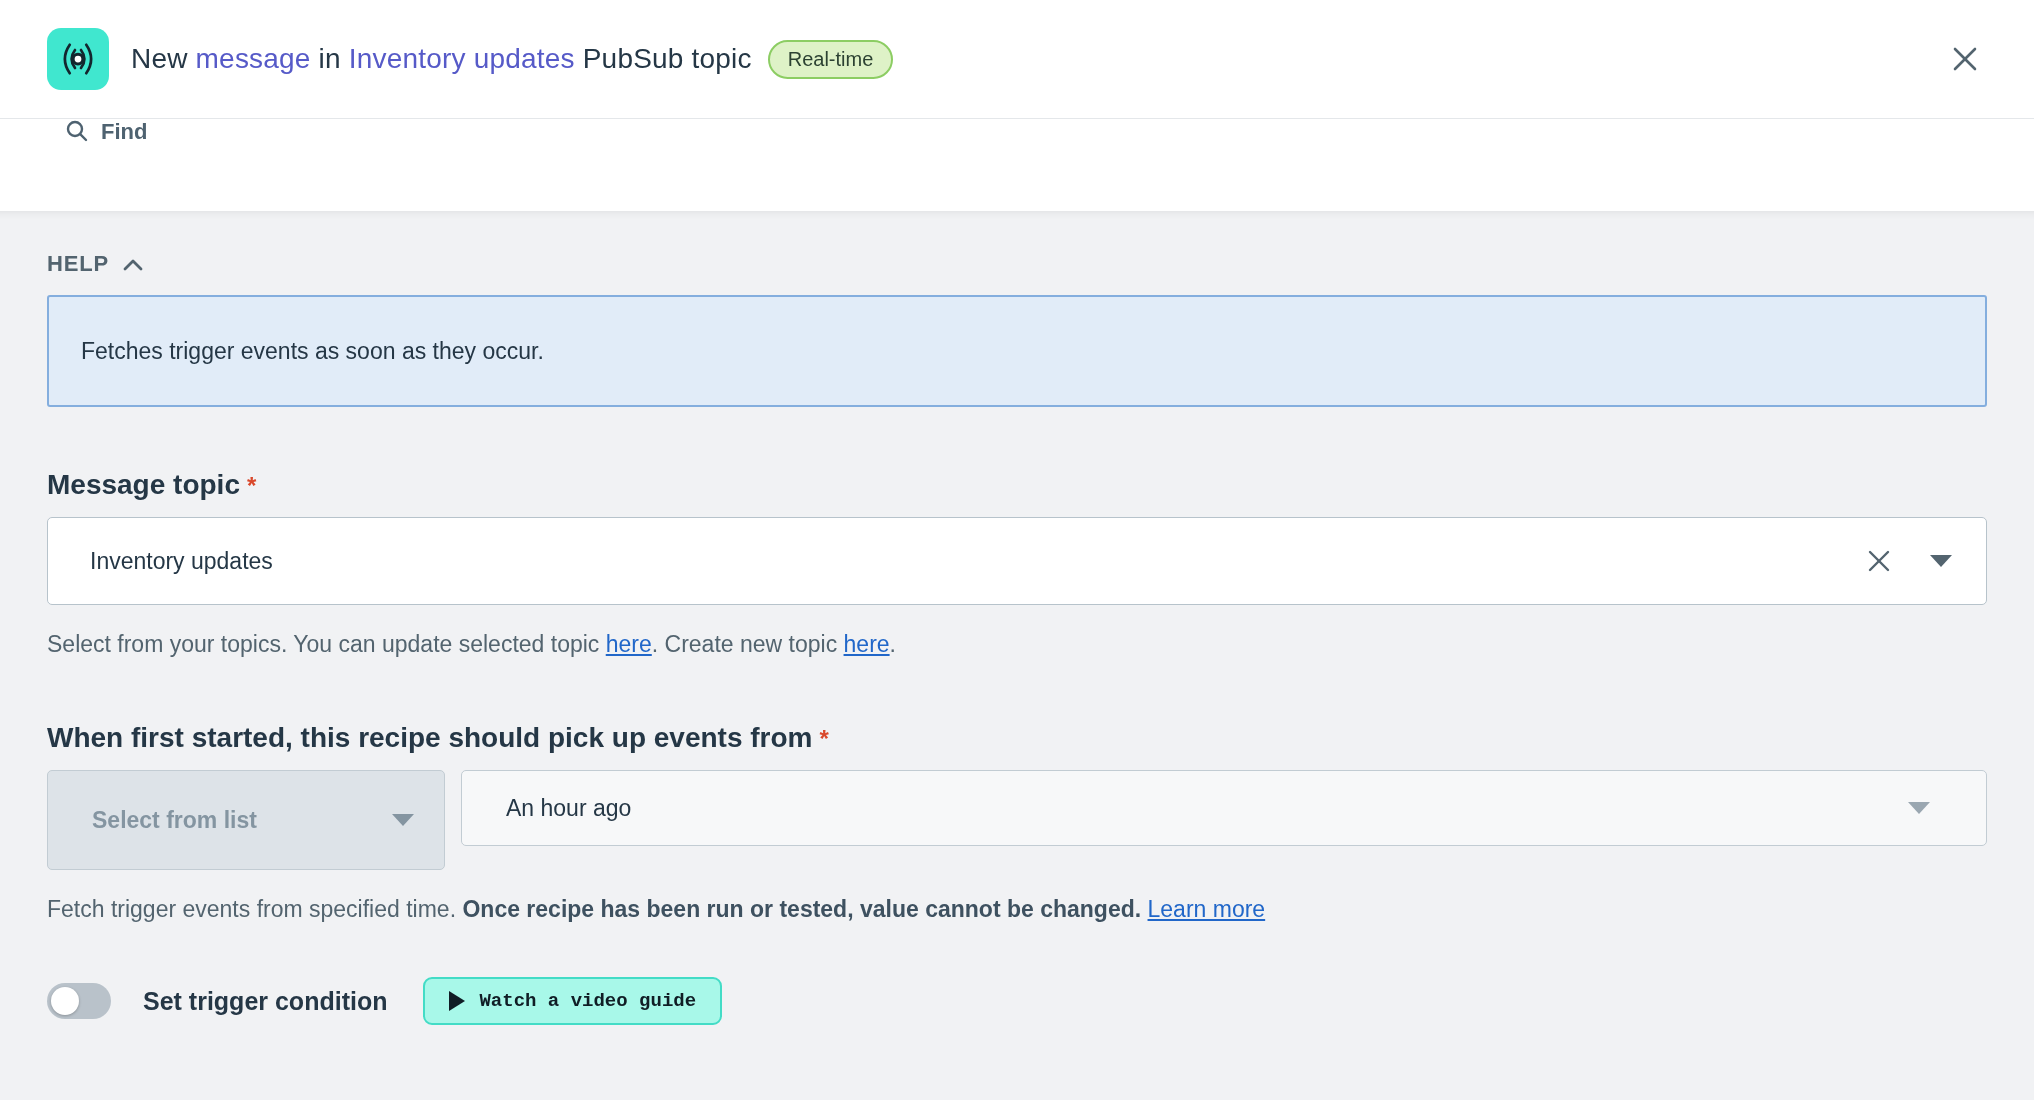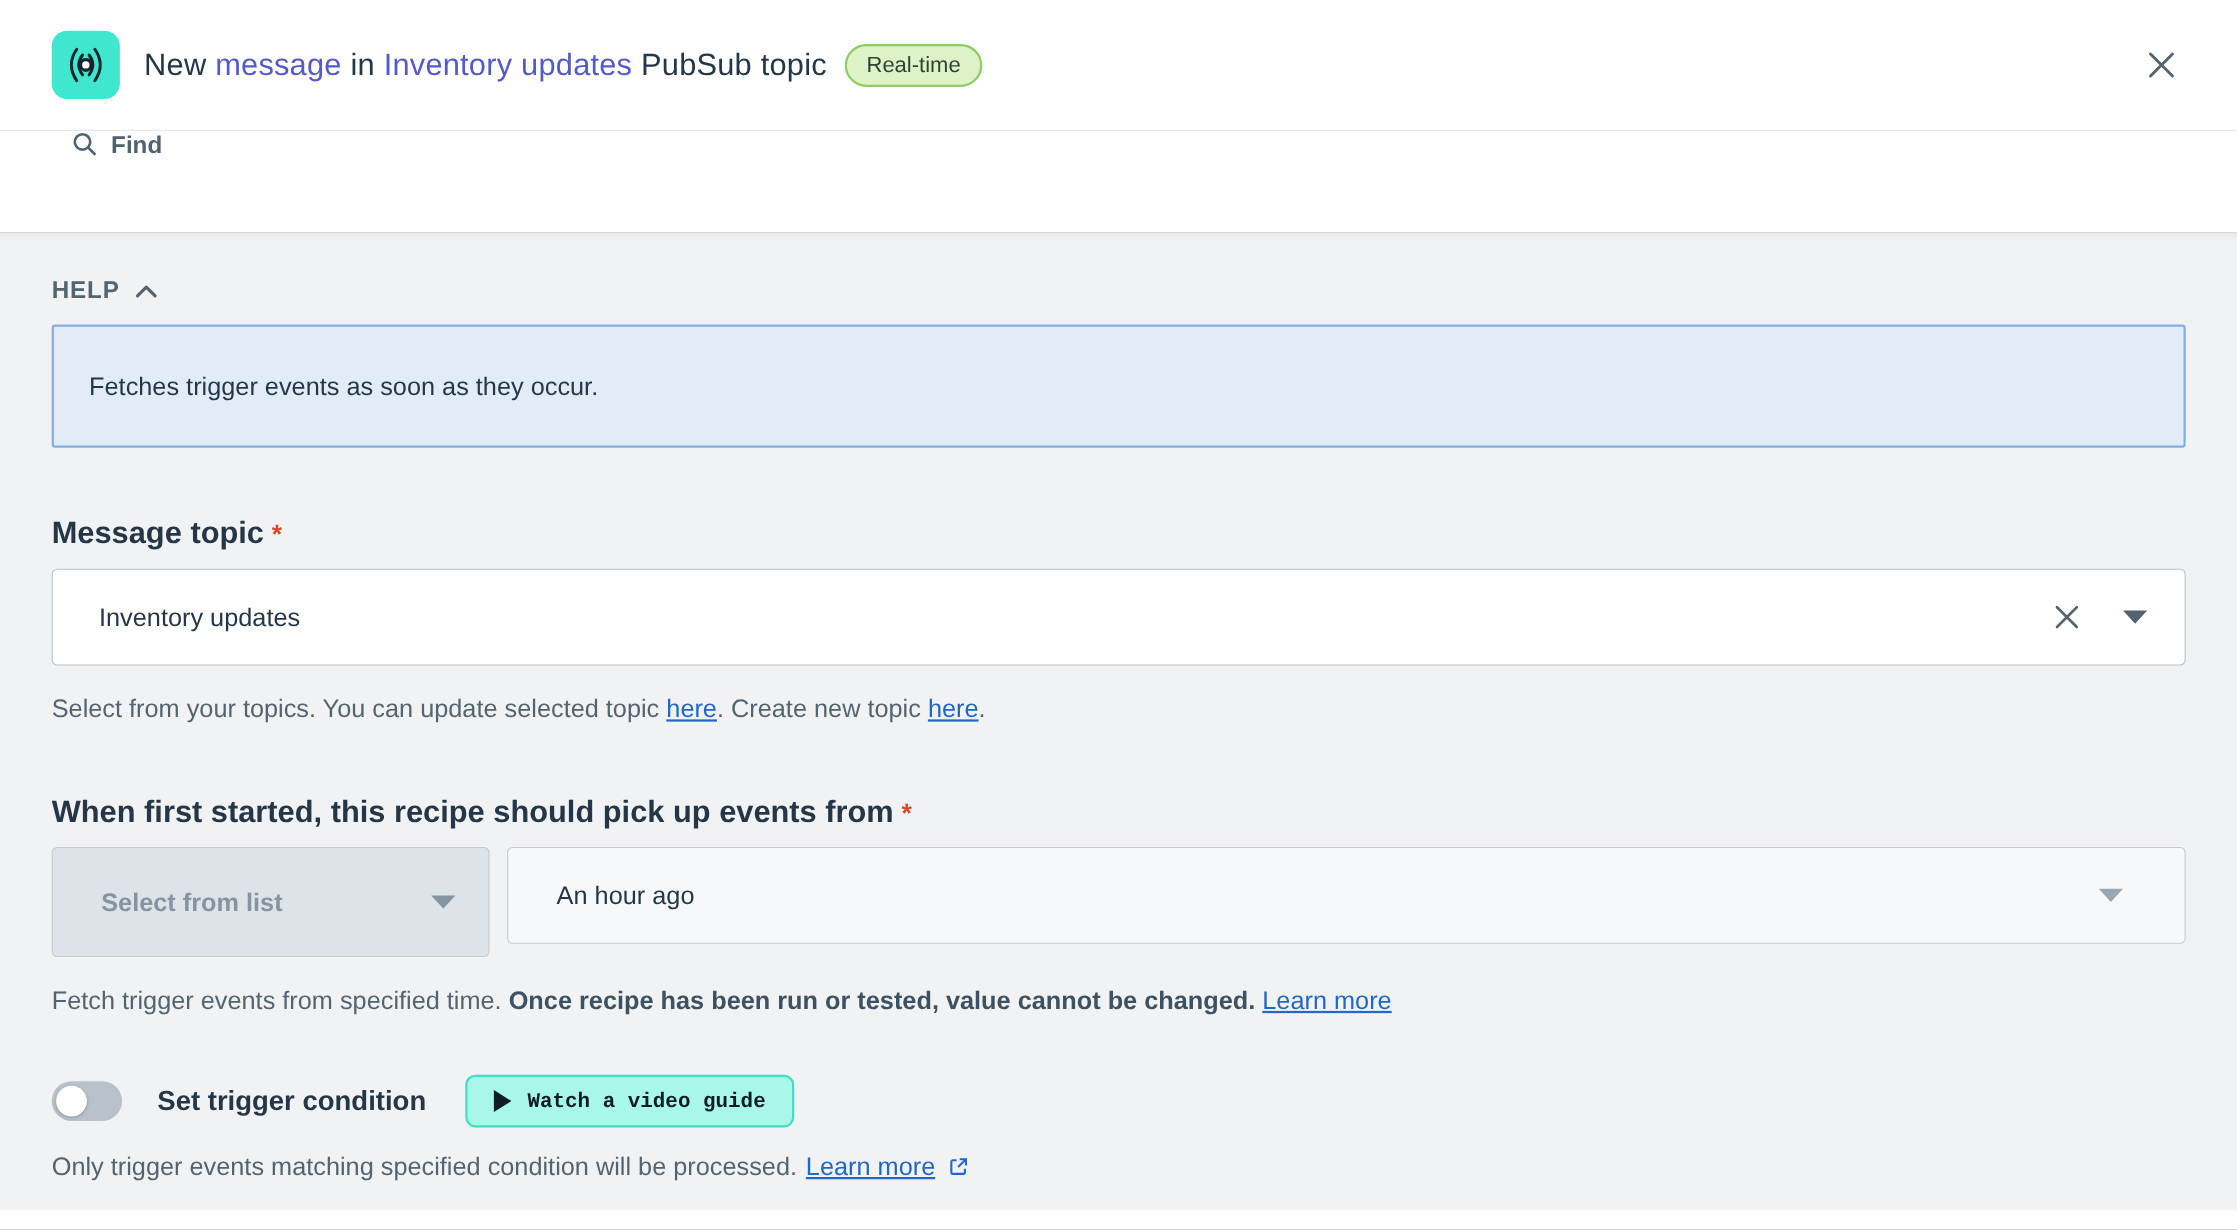--- a/index.html
+++ b/index.html
@@ -2,21 +2,21 @@
 <html><head>
 <meta charset="utf-8">
 <style>
   * { margin:0; padding:0; box-sizing:border-box; }
   html,body { width:2034px; height:1118px; overflow:hidden; }
   body {
     font-family:"Liberation Sans", sans-serif;
     color:#253746;
     background:#fff;
   }
-  .page { width:2034px; height:1118px; display:flex; flex-direction:column; background:#404040; }
+  .page { width:2034px; height:1118px; display:flex; flex-direction:column; background:#fef9c3; }
 
   
   .header {
     height:119px; flex:0 0 119px;
     display:flex; align-items:center;
     padding:0 47px;
     background:#fff;
     border-bottom:1px solid #e4e7ea;
   }
   .app-icon {
@@ -121,21 +121,21 @@
     border:1px solid #c2ccd3;
     border-radius:5px;
     display:flex; align-items:center;
     padding:0 30px 0 44px;
     cursor:pointer;
   }
   .list-select .list-placeholder { font-size:23px; font-weight:600; color:#8495a1; }
   .list-select .caret { margin-left:auto; border-top-color:#8495a1; }
   .time-select {
     flex:1 1 auto;
-    height:88px;
+    height:76px;
     background:#f7f8f9;
     border:1px solid #c2ccd3;
     border-radius:5px;
     display:flex; align-items:center;
     padding:0 56px 0 44px;
     cursor:pointer;
   }
   .time-select .time-value { font-size:23px; color:#253746; }
   .time-select .caret { margin-left:auto; border-top-color:#9aa7b1; }
 
@@ -263,29 +263,18 @@
       <div class="toggle-row">
         <button class="toggle">
           <span class="knob"></span>
         </button>
         <span class="toggle-label">Set trigger condition</span>
         <button class="video-btn">
           <span class="play-tri"></span>
           <span class="video-label">Watch a video guide</span>
         </button>
       </div>
-      <p class="hint condition-hint">
-          <span>Only trigger events matching specified condition will be processed.</span>
-          <a>Learn more</a>
-          <span class="ext-icon">
-        <svg width="19" height="19" viewBox="0 0 20 20" fill="none">
-          <path d="M8 4 H4.5 C3.7 4 3 4.7 3 5.5 V15.5 C3 16.3 3.7 17 4.5 17 H14.5 C15.3 17 16 16.3 16 15.5 V12" stroke="#2167c9" stroke-width="2"></path>
-          <path d="M11 3 H17 V9" stroke="#2167c9" stroke-width="2"></path>
-          <line x1="17" y1="3" x2="9.5" y2="10.5" stroke="#2167c9" stroke-width="2"></line>
-        </svg>
-      </span>
-        </p>
     </section>
 
   </main>
 
   <footer class="footer"></footer>
 </div>
 
 </body></html>

